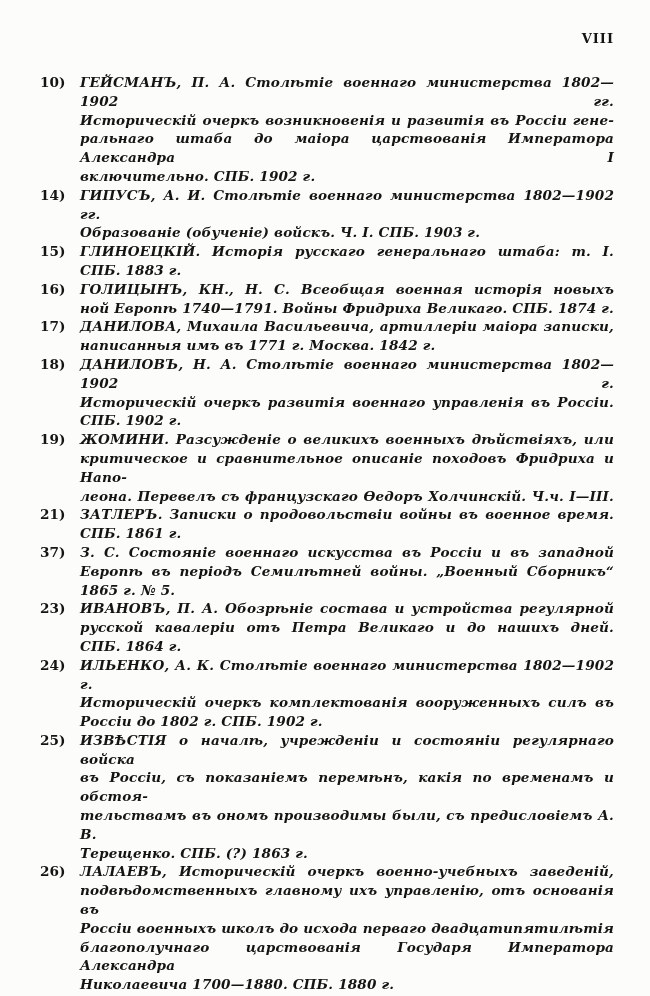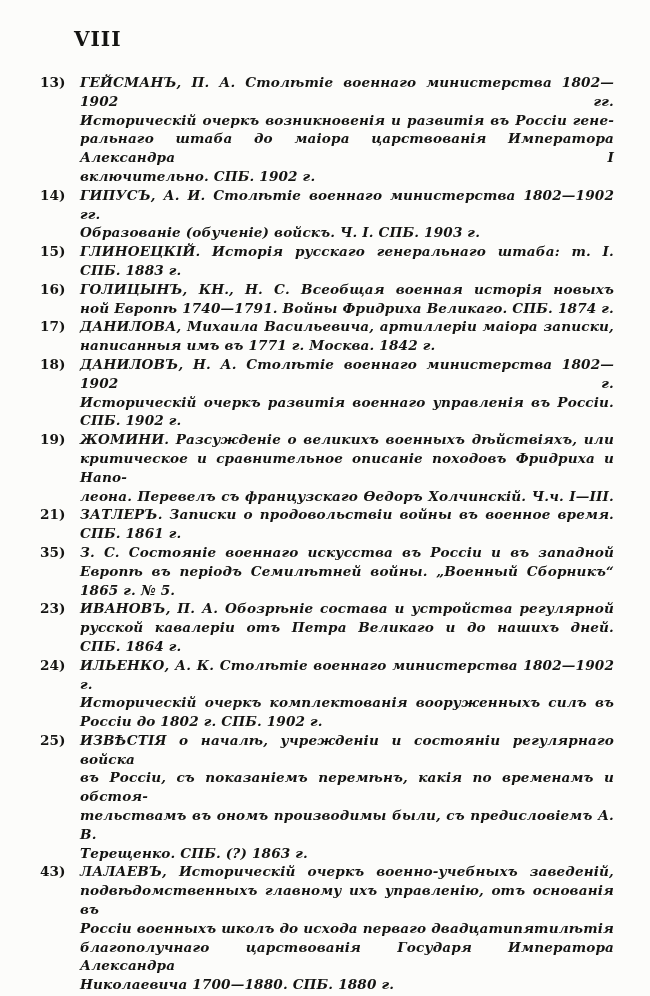--- a/index.html
+++ b/index.html
@@ -13,24 +13,25 @@
     height: 996px;
     background: #fcfcfa;
     color: #141412;
     font-family: "DejaVu Serif", "Liberation Serif", serif;
     font-weight: bold;
     overflow: hidden;
     box-sizing: border-box;
     padding: 30px 36px 0 40px;
   }
   .pageno {
-    font-size: 20px;
+    font-size: 13px;
     letter-spacing: 1px;
     margin-left: 34px;
     line-height: 18px;
+    text-align: right;
   }
   .list {
     margin-top: 25px;
   }
   .entry {
     display: flex;
     align-items: flex-start;
   }
   .num {
     flex: 0 0 40px;
@@ -57,21 +58,21 @@
     text-align-last: left;
   }
 </style>
 </head>
 <body>
 
 <div class="page">
   <div class="pageno">VIII</div>
   <div class="list">
       <div class="entry">
-        <span class="num">13)</span>
+        <span class="num">10)</span>
         <div class="lines">
           <div class="line">ГЕЙСМАНЪ, П. А. Столѣтіе военнаго министерства 1802—1902 гг.</div>
           <div class="line">Историческій очеркъ возникновенія и развитія въ Россіи гене-</div>
           <div class="line">ральнаго штаба до маіора царствованія Императора Александра I</div>
           <div class="line end">включительно. СПБ. 1902 г.</div>
         </div>
       </div>
       <div class="entry">
         <span class="num">14)</span>
         <div class="lines">
@@ -117,21 +118,21 @@
         </div>
       </div>
       <div class="entry">
         <span class="num">21)</span>
         <div class="lines">
           <div class="line">ЗАТЛЕРЪ. Записки о продовольствіи войны въ военное время.</div>
           <div class="line end">СПБ. 1861 г.</div>
         </div>
       </div>
       <div class="entry">
-        <span class="num">35)</span>
+        <span class="num">37)</span>
         <div class="lines">
           <div class="line">З. С. Состояніе военнаго искусства въ Россіи и въ западной</div>
           <div class="line">Европѣ въ періодъ Семилѣтней войны. „Военный Сборникъ“</div>
           <div class="line end">1865 г. № 5.</div>
         </div>
       </div>
       <div class="entry">
         <span class="num">23)</span>
         <div class="lines">
           <div class="line">ИВАНОВЪ, П. А. Обозрѣніе состава и устройства регулярной</div>
@@ -150,21 +151,21 @@
       <div class="entry">
         <span class="num">25)</span>
         <div class="lines">
           <div class="line">ИЗВѢСТІЯ о началѣ, учрежденіи и состояніи регулярнаго войска</div>
           <div class="line">въ Россіи, съ показаніемъ перемѣнъ, какія по временамъ и обстоя-</div>
           <div class="line">тельствамъ въ ономъ производимы были, съ предисловіемъ А. В.</div>
           <div class="line end">Терещенко. СПБ. (?) 1863 г.</div>
         </div>
       </div>
       <div class="entry">
-        <span class="num">43)</span>
+        <span class="num">26)</span>
         <div class="lines">
           <div class="line">ЛАЛАЕВЪ, Историческій очеркъ военно-учебныхъ заведеній,</div>
           <div class="line">подвѣдомственныхъ главному ихъ управленію, отъ основанія въ</div>
           <div class="line">Россіи военныхъ школъ до исхода перваго двадцатипятилѣтія</div>
           <div class="line">благополучнаго царствованія Государя Императора Александра</div>
           <div class="line end">Николаевича 1700—1880. СПБ. 1880 г.</div>
         </div>
       </div>
     </div>
 </div>

